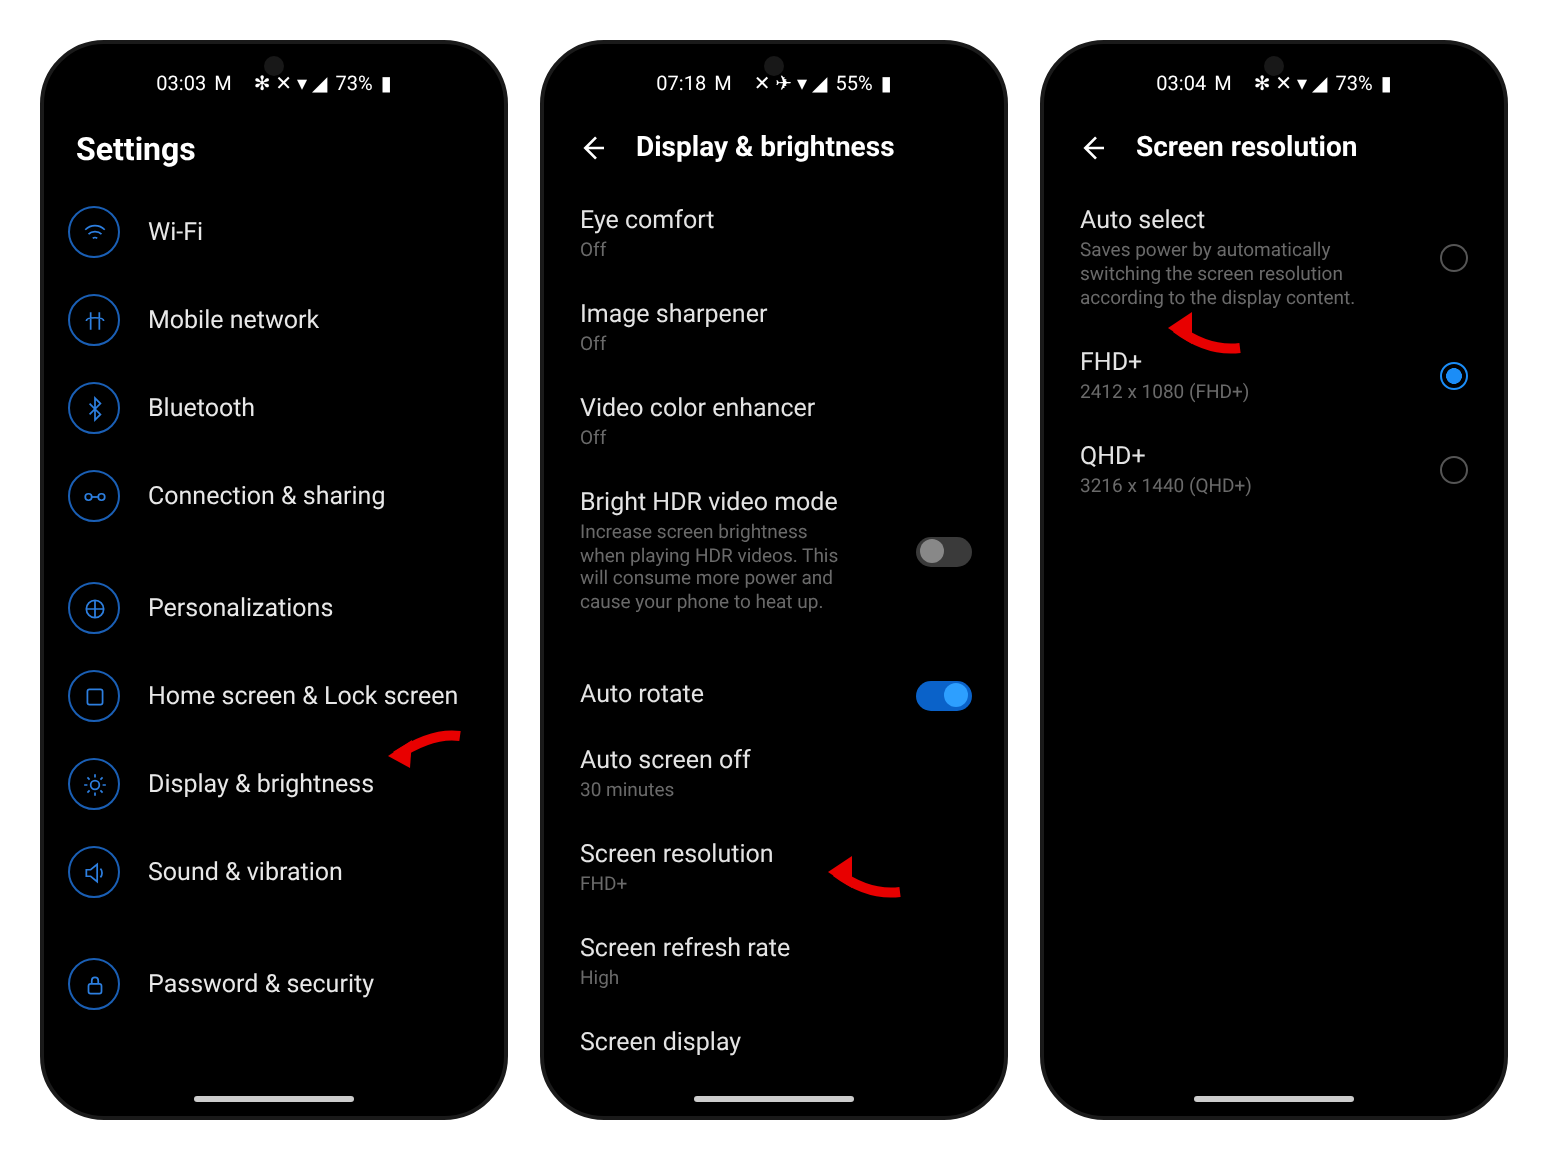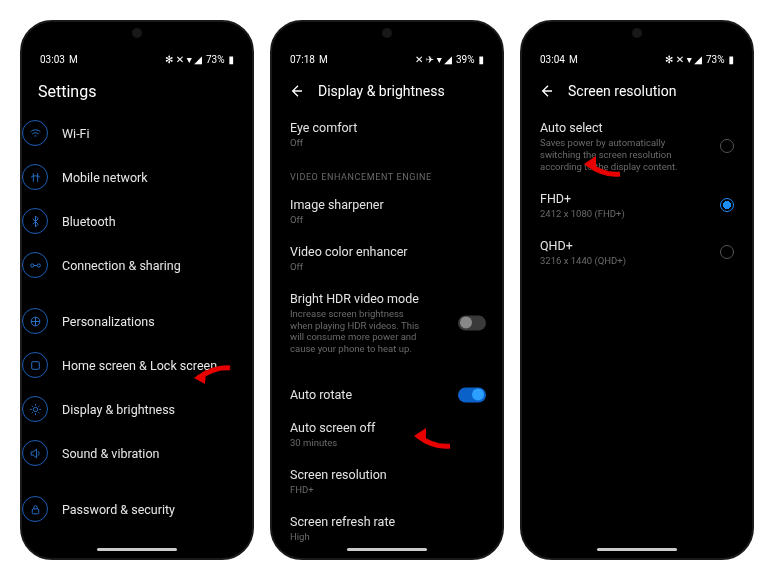--- a/index.html
+++ b/index.html
@@ -3,31 +3,31 @@
 <meta charset="utf-8">
 <style>
   * { margin: 0; padding: 0; box-sizing: border-box; }
   body { background: #fff; font-family: -apple-system, Roboto, sans-serif; display: flex; gap: 16px; padding: 20px; }
   .phone {
     width: 234px; height: 540px; background: #000; border-radius: 32px; position: relative;
     border: 2px solid #1a1a1a; overflow: hidden; flex-shrink: 0;
   }
   .notch { position:absolute; top:6px; left:50%; transform:translateX(-50%); width:10px; height:10px; background:#181818; border-radius:50%; z-index:5; }
   .statusbar {
-    height: 24px; display: flex; justify-content: space-between; align-items: center;
-    padding: 0 18px; color: #fff; font-size: 10px; margin-top: 25px; gap: 11px;
+    height: 24px; display: flex; justify-content: center; align-items: center;
+    padding: 0 18px; color: #fff; font-size: 10px; margin-top: 8px; gap: 11px;
   }
   .statusbar .left, .statusbar .right { display: flex; align-items: center; gap: 4px; }
   .header {
-    height: 40px; display: flex; align-items: center; padding: 0 16px; color: #fff; font-size: 14px; font-weight: 400; gap: 14px;
+    height: 40px; display: flex; align-items: center; padding: 0 16px; color: #fff; font-size: 14px; font-weight: 700; gap: 14px;
   }
   .header .back { width: 16px; height: 16px; }
   .content { padding: 0 0 20px 0; overflow: hidden; }
   .row {
-    display: flex; align-items: center; padding: 9px 0; color: #e8e8e8; font-size: 12.5px; gap: 14px;
+    display: flex; align-items: center; padding: 9px 12px; color: #e8e8e8; font-size: 12.5px; gap: 14px;
   }
   .row .ic {
     width: 26px; height: 26px; border: 1px solid #1a5fb5; border-radius: 50%;
     display: flex; align-items: center; justify-content: center; flex-shrink: 0;
   }
   .row .ic svg { width: 13px; height: 13px; stroke: #2d7fe0; fill: none; stroke-width: 1.6; }
   .row .lbl { flex: 1; }
   .section-title { color: #6a6a6a; font-size: 9px; padding: 14px 18px 6px; letter-spacing: 0.6px; }
   .setrow { padding: 9px 18px; position: relative; }
   .setrow .t { color: #e4e4e4; font-size: 12.5px; }
@@ -164,36 +164,35 @@
   <div class="notch"></div>
   <div class="side-btn" style="top:110px;height:50px"></div>
   <div class="side-btn" style="top:170px;height:80px"></div>
   <div class="statusbar">
     <div class="left">
       <span>07:18</span>
       <span>M</span>
     </div>
     <div class="right">
       <span>✕ ✈ ▾ ◢</span>
-      <span>39%</span>
+      <span>55%</span>
       <span>▮</span>
     </div>
   </div>
   <div class="header">
     <svg class="back" viewBox="0 0 24 24" stroke="#fff" fill="none" stroke-width="2">
         <path d="M15 4l-8 8 8 8M7 12h14"></path>
       </svg>
     <span>Display &amp; brightness</span>
   </div>
   <div class="content">
     <div class="setrow">
       <div class="t">Eye comfort</div>
       <div class="s">Off</div>
     </div>
-    <div class="section-title">VIDEO ENHANCEMENT ENGINE</div>
     <div class="setrow">
       <div class="t">Image sharpener</div>
       <div class="s">Off</div>
     </div>
     <div class="setrow">
       <div class="t">Video color enhancer</div>
       <div class="s">Off</div>
     </div>
     <div class="setrow" style="padding-right:82px">
       <div class="t">Bright HDR video mode</div>

